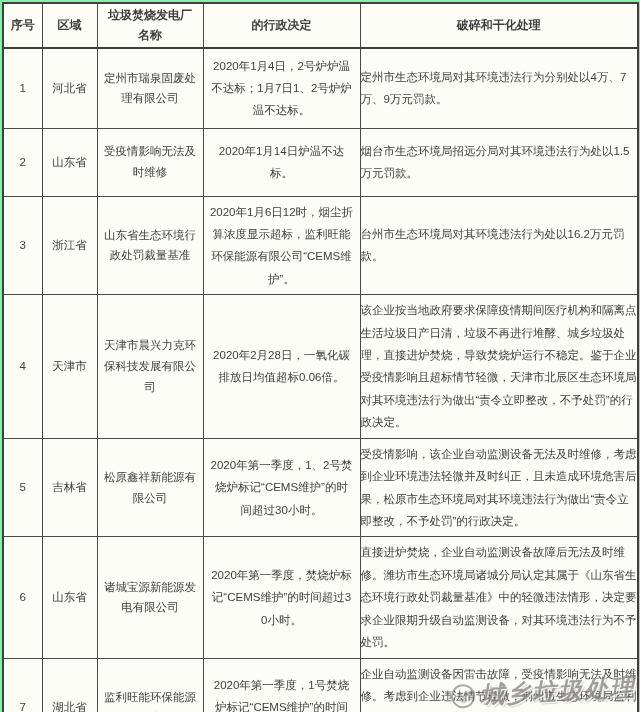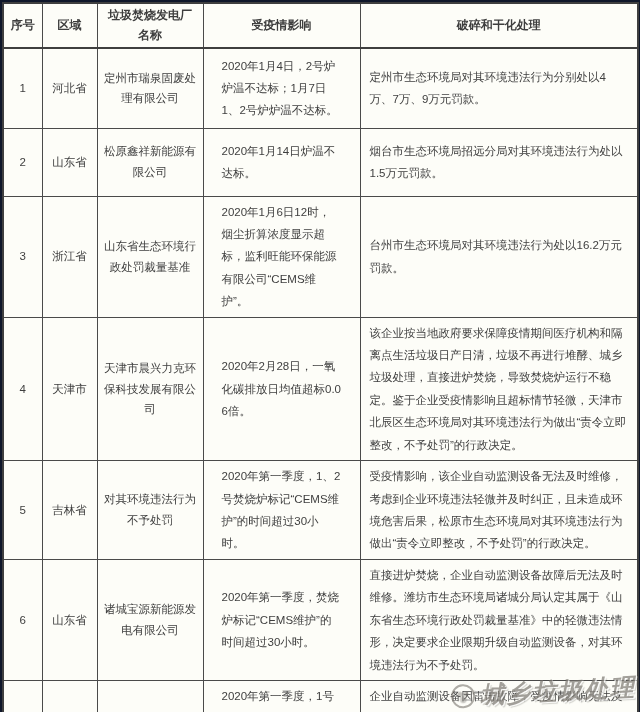--- a/index.html
+++ b/index.html
@@ -5,21 +5,21 @@
   html,body{margin:0;padding:0;}
   body{
     width:640px;height:712px;
     background:#f6f3e6;
     font-family:"Liberation Sans","DejaVu Sans",sans-serif;
     position:relative;
     overflow:hidden;
   }
   .page{
     position:absolute;left:0;top:0;width:640px;height:712px;
-    background:#0f172a;
+    background:#86efac;
     text-decoration:underline;
   }
   table.vtable{
     position:absolute;left:2px;top:2px;
     width:635px;
     border-collapse:collapse;
     table-layout:fixed;
     background:#fdfdf8;
   }
   table.vtable, table.vtable td, table.vtable th{
@@ -39,27 +39,27 @@
     font-weight:bold;
     text-align:center;
     line-height:1.6;
     padding:2px 5px;
   }
   td.c-seq, td.c-region, td.c-plant{
     text-align:center;
     line-height:1.8;
   }
   td.c-violation{
-    text-align:left;
-    padding:4px 18px;
+    text-align:center;
+    padding:4px 6px;
     line-height:1.95;
   }
   td.c-penalty{
     text-align:left;
-    padding:4px 9px;
+    padding:4px 0;
     line-height:1.95;
   }
   
   col.w-seq{width:39px;}
   col.w-region{width:55px;}
   col.w-plant{width:106px;}
   col.w-violation{width:157px;}
   col.w-penalty{width:278px;}
   
   tr.hdr{height:45px;}
@@ -112,57 +112,57 @@
         <col class="w-region">
         <col class="w-plant">
         <col class="w-violation">
         <col class="w-penalty">
     </colgroup>
     <thead>
       <tr class="hdr">
         <th>序号</th>
         <th>区域</th>
         <th>垃圾焚烧发电厂名称</th>
-        <th>受疫情影响</th>
+        <th>的行政决定</th>
         <th>破碎和干化处理</th>
       </tr>
     </thead>
     <tbody>
       <tr class="r0">
         <td class="c-seq">1</td>
         <td class="c-region">河北省</td>
         <td class="c-plant">定州市瑞泉固废处理有限公司</td>
         <td class="c-violation">2020年1月4日，2号炉炉温不达标；1月7日1、2号炉炉温不达标。</td>
         <td class="c-penalty">定州市生态环境局对其环境违法行为分别处以4万、7万、9万元罚款。</td>
       </tr>
       <tr class="r1">
         <td class="c-seq">2</td>
         <td class="c-region">山东省</td>
-        <td class="c-plant">松原鑫祥新能源有限公司</td>
+        <td class="c-plant">受疫情影响无法及时维修</td>
         <td class="c-violation">2020年1月14日炉温不达标。</td>
         <td class="c-penalty">烟台市生态环境局招远分局对其环境违法行为处以1.5万元罚款。</td>
       </tr>
       <tr class="r2">
         <td class="c-seq">3</td>
         <td class="c-region">浙江省</td>
         <td class="c-plant">山东省生态环境行政处罚裁量基准</td>
         <td class="c-violation">2020年1月6日12时，烟尘折算浓度显示超标，监利旺能环保能源有限公司“CEMS维护”。</td>
         <td class="c-penalty">台州市生态环境局对其环境违法行为处以16.2万元罚款。</td>
       </tr>
       <tr class="r3">
         <td class="c-seq">4</td>
         <td class="c-region">天津市</td>
         <td class="c-plant">天津市晨兴力克环保科技发展有限公司</td>
         <td class="c-violation">2020年2月28日，一氧化碳排放日均值超标0.06倍。</td>
         <td class="c-penalty">该企业按当地政府要求保障疫情期间医疗机构和隔离点生活垃圾日产日清，垃圾不再进行堆酵、城乡垃圾处理，直接进炉焚烧，导致焚烧炉运行不稳定。鉴于企业受疫情影响且超标情节轻微，天津市北辰区生态环境局对其环境违法行为做出“责令立即整改，不予处罚”的行政决定。</td>
       </tr>
       <tr class="r4">
         <td class="c-seq">5</td>
         <td class="c-region">吉林省</td>
-        <td class="c-plant">对其环境违法行为不予处罚</td>
+        <td class="c-plant">松原鑫祥新能源有限公司</td>
         <td class="c-violation">2020年第一季度，1、2号焚烧炉标记“CEMS维护”的时间超过30小时。</td>
         <td class="c-penalty">受疫情影响，该企业自动监测设备无法及时维修，考虑到企业环境违法轻微并及时纠正，且未造成环境危害后果，松原市生态环境局对其环境违法行为做出“责令立即整改，不予处罚”的行政决定。</td>
       </tr>
       <tr class="r5">
         <td class="c-seq">6</td>
         <td class="c-region">山东省</td>
         <td class="c-plant">诸城宝源新能源发电有限公司</td>
         <td class="c-violation">2020年第一季度，焚烧炉标记“CEMS维护”的时间超过30小时。</td>
         <td class="c-penalty">直接进炉焚烧，企业自动监测设备故障后无法及时维修。潍坊市生态环境局诸城分局认定其属于《山东省生态环境行政处罚裁量基准》中的轻微违法情形，决定要求企业限期升级自动监测设备，对其环境违法行为不予处罚。</td>
       </tr>

